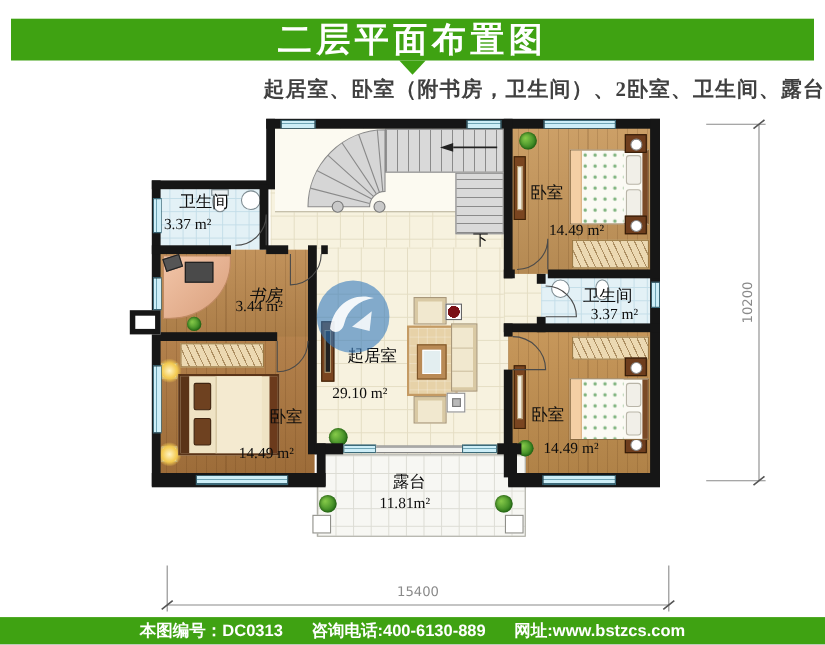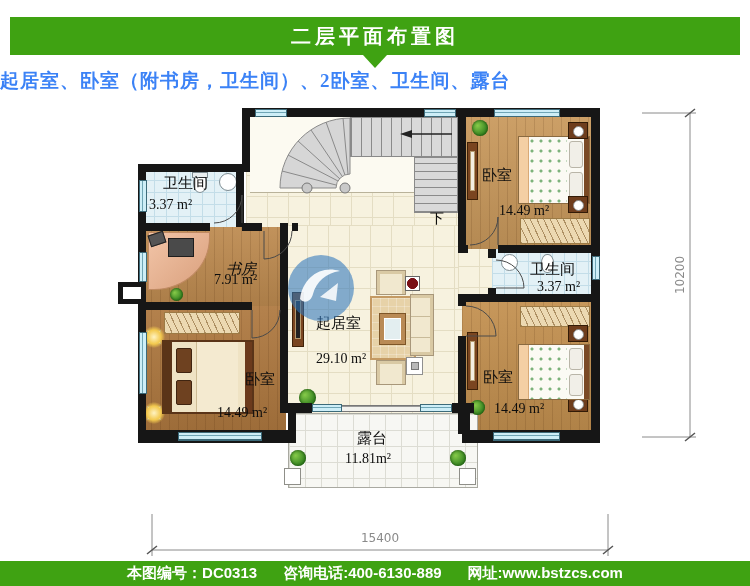--- a/index.html
+++ b/index.html
@@ -2,24 +2,24 @@
 <html><head>
 <meta charset="utf-8">
 <style>
   html,body{margin:0;padding:0;background:#fff;}
   #page{position:relative;width:750px;height:586px;background:#fff;outline:1px solid #2c2c2c;
         overflow:hidden;font-family:"Liberation Serif","DejaVu Serif",serif;}
   .abs{position:absolute;box-sizing:border-box;}
   
   #titlebar{left:10px;top:17px;width:730px;height:38px;background:#3fa212;color:#fff;
             display:flex;align-items:center;justify-content:center;font-family:"Liberation Sans","DejaVu Sans",sans-serif;
-            font-size:20px;font-weight:bold;letter-spacing:4px;}
+            font-size:31px;font-weight:bold;letter-spacing:4px;}
   #title-tri{left:363px;top:55px;width:0;height:0;border-left:12px solid transparent;
              border-right:12px solid transparent;border-top:13px solid #3fa212;}
-  #subtitle{left:0;top:68px;width:750px;text-align:left;font-size:19px;font-weight:bold;color:#3b82f6;letter-spacing:1px;}
+  #subtitle{left:0;top:68px;width:750px;text-align:right;font-size:19px;font-weight:bold;color:#404040;letter-spacing:1px;}
   #footer{left:0;top:561px;width:750px;height:25px;background:#3fa212;color:#fff;display:flex;
           align-items:center;justify-content:center;gap:26px;font-family:"Liberation Sans","DejaVu Sans",sans-serif;
           font-size:15px;font-weight:600;white-space:nowrap;}
   
   .tile-cream{background-color:#f7f2df;background-image:linear-gradient(#e4ddc3 1px,transparent 1px),linear-gradient(90deg,#e4ddc3 1px,transparent 1px);background-size:21px 21px;}
   .tile-blue{background-color:#e3f1f6;background-image:linear-gradient(#c3dde8 1px,transparent 1px),linear-gradient(90deg,#c3dde8 1px,transparent 1px);background-size:12px 12px;}
   .tile-white{background-color:#f7f7f3;background-image:linear-gradient(#dcdcd4 1px,transparent 1px),linear-gradient(90deg,#dcdcd4 1px,transparent 1px);background-size:16px 16px;}
   .wood{background-image:repeating-linear-gradient(90deg,rgba(70,35,5,0.14) 0 1px,transparent 1px 9px),linear-gradient(rgba(255,255,255,0.07),rgba(0,0,0,0.10));}
   .wood-tr{background-color:#c9995c;}
   .wood-study{background-color:#bd8a4f;}
@@ -216,27 +216,27 @@
     <path d="M466,306 A30,30 0 0 1 496,336 L466,336" fill="none" stroke="#4a4a4a" stroke-width="1"></path>
     <path d="M152,514 L152,556 M608,514 L608,556 M152,550 L608,550" stroke="#8a8a8a" stroke-width="1"></path>
     <path d="M147,554 L157,546 M603,554 L613,546" stroke="#555" stroke-width="1.5"></path>
     <path d="M642,113 L696,113 M642,437 L696,437 M690,113 L690,437" stroke="#8a8a8a" stroke-width="1"></path>
     <path d="M685,117 L695,109 M685,441 L695,433" stroke="#555" stroke-width="1.5"></path>
   </svg>
 
   <div class="label" style="left:163px;top:174px;">卫生间</div>
   <div class="label area" style="left:149px;top:197px;">3.37 m²</div>
   <div class="label" style="left:226px;top:260px;font-style:italic;">书房</div>
-  <div class="label area" style="left:214px;top:272px;">7.91 m²</div>
+  <div class="label area" style="left:214px;top:272px;">3.44 m²</div>
   <div class="label" style="left:482px;top:166px;">卧室</div>
   <div class="label area" style="left:499px;top:203px;">14.49 m²</div>
   <div class="label" style="left:530px;top:260px;">卫生间</div>
   <div class="label area" style="left:537px;top:279px;">3.37 m²</div>
   <div class="label" style="left:316px;top:314px;">起居室</div>
-  <div class="label area" style="left:316px;top:351px;">29.10 m²</div>
+  <div class="label area" style="left:302px;top:351px;">29.10 m²</div>
   <div class="label" style="left:245px;top:370px;">卧室</div>
   <div class="label area" style="left:217px;top:405px;">14.49 m²</div>
   <div class="label" style="left:483px;top:368px;">卧室</div>
   <div class="label area" style="left:494px;top:401px;">14.49 m²</div>
   <div class="label" style="left:357px;top:429px;">露台</div>
   <div class="label area" style="left:345px;top:451px;">11.81m²</div>
 
   <div class="dimtext" style="left:350px;top:531px;width:60px;">15400</div>
   <div class="dimtext" style="left:645px;top:268px;width:70px;transform:rotate(-90deg);">10200</div>
 

